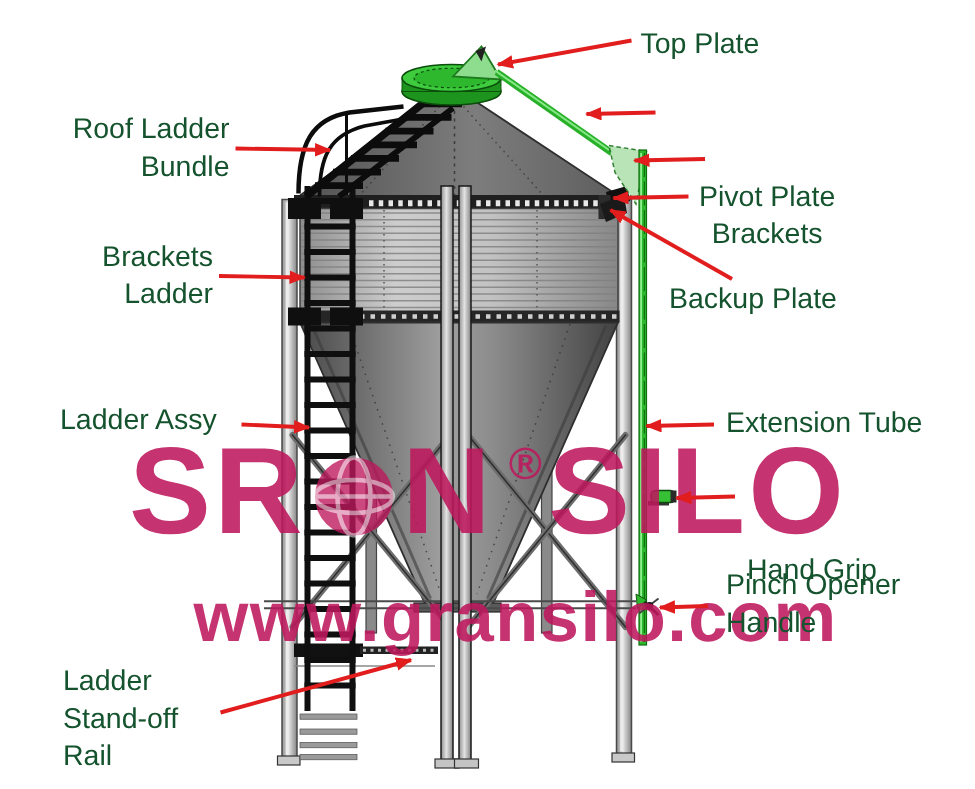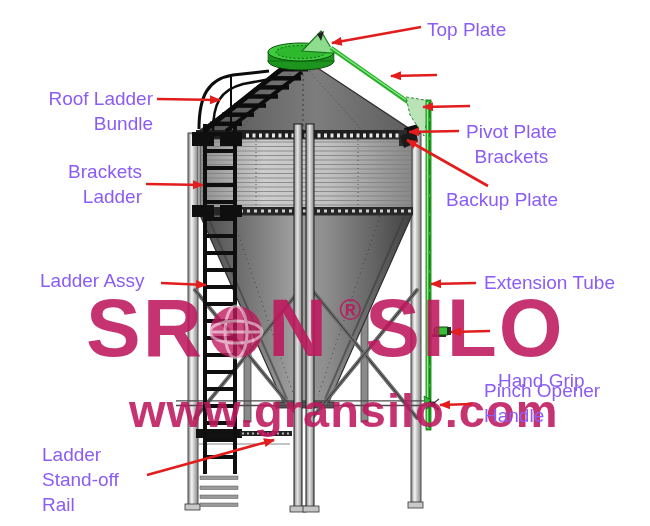--- a/index.html
+++ b/index.html
@@ -1,20 +1,20 @@
 <!DOCTYPE html>
 <html><head>
 <meta charset="utf-8">
 <style>
   html,body{margin:0;padding:0;background:#fff;}
   .stage{position:relative;width:650px;height:526px;background:#ffffff;overflow:hidden;
          font-family:"Liberation Sans",sans-serif;}
   .layer{position:absolute;left:0;top:0;width:650px;height:526px;}
   
-  .lbl{position:absolute;font-size:19px;line-height:1.32;color:#8b5cf6;
+  .lbl{position:absolute;font-size:19px;line-height:1.32;color:#14532d;
        white-space:pre-line;font-family:"Liberation Sans",sans-serif;}
   .lbl.ra{text-align:right;}
   
   .wm{position:absolute;color:#be185d;opacity:.88;font-weight:bold;letter-spacing:2px;
       font-family:"Liberation Sans",sans-serif;white-space:nowrap;}
   .wm-line1{left:86px;top:281px;font-size:82px;}
   .wm-line1 .wm-globe{display:inline-block;width:60px;height:60px;vertical-align:-6px;margin:0 2px;}
   .wm-line1 .wm-reg{font-size:30px;vertical-align:36px;margin:0 4px 0 10px;letter-spacing:0;}
   .wm-line2{left:129px;top:383px;font-size:47px;letter-spacing:1px;}
 </style>
@@ -267,21 +267,21 @@
       <line x1="437" y1="75" x2="391" y2="76" marker-end="url(#ah)"></line>
       <line x1="470" y1="106" x2="423" y2="107" marker-end="url(#ah)"></line>
       <line x1="459" y1="131" x2="409" y2="132" marker-end="url(#ah)"></line>
       <line x1="488" y1="186" x2="407" y2="140" marker-end="url(#ah)"></line>
       <line x1="476" y1="283" x2="431" y2="284" marker-end="url(#ah)"></line>
       <line x1="490" y1="331" x2="451" y2="332" marker-end="url(#ah)"></line>
       <line x1="472" y1="404" x2="440" y2="405" marker-end="url(#ah)"></line>
     </g>
   </svg>
 
-  <div class="lbl ra" style="right:497px;top:74px;margin-top:12px;">Roof Ladder
+  <div class="lbl ra" style="right:497px;top:74px;">Roof Ladder
 Bundle</div>
   <div class="lbl ra" style="right:508px;top:159px;">Brackets
 Ladder</div>
   <div class="lbl" style="left:40px;top:268px;">Ladder Assy</div>
   <div class="lbl" style="left:42px;top:442px;">Ladder
 Stand-off
 Rail</div>
   <div class="lbl" style="left:427px;top:17px;">Top Plate</div>
   <div class="lbl" style="left:466px;top:119px;text-align:center;">Pivot Plate
 Brackets</div>

